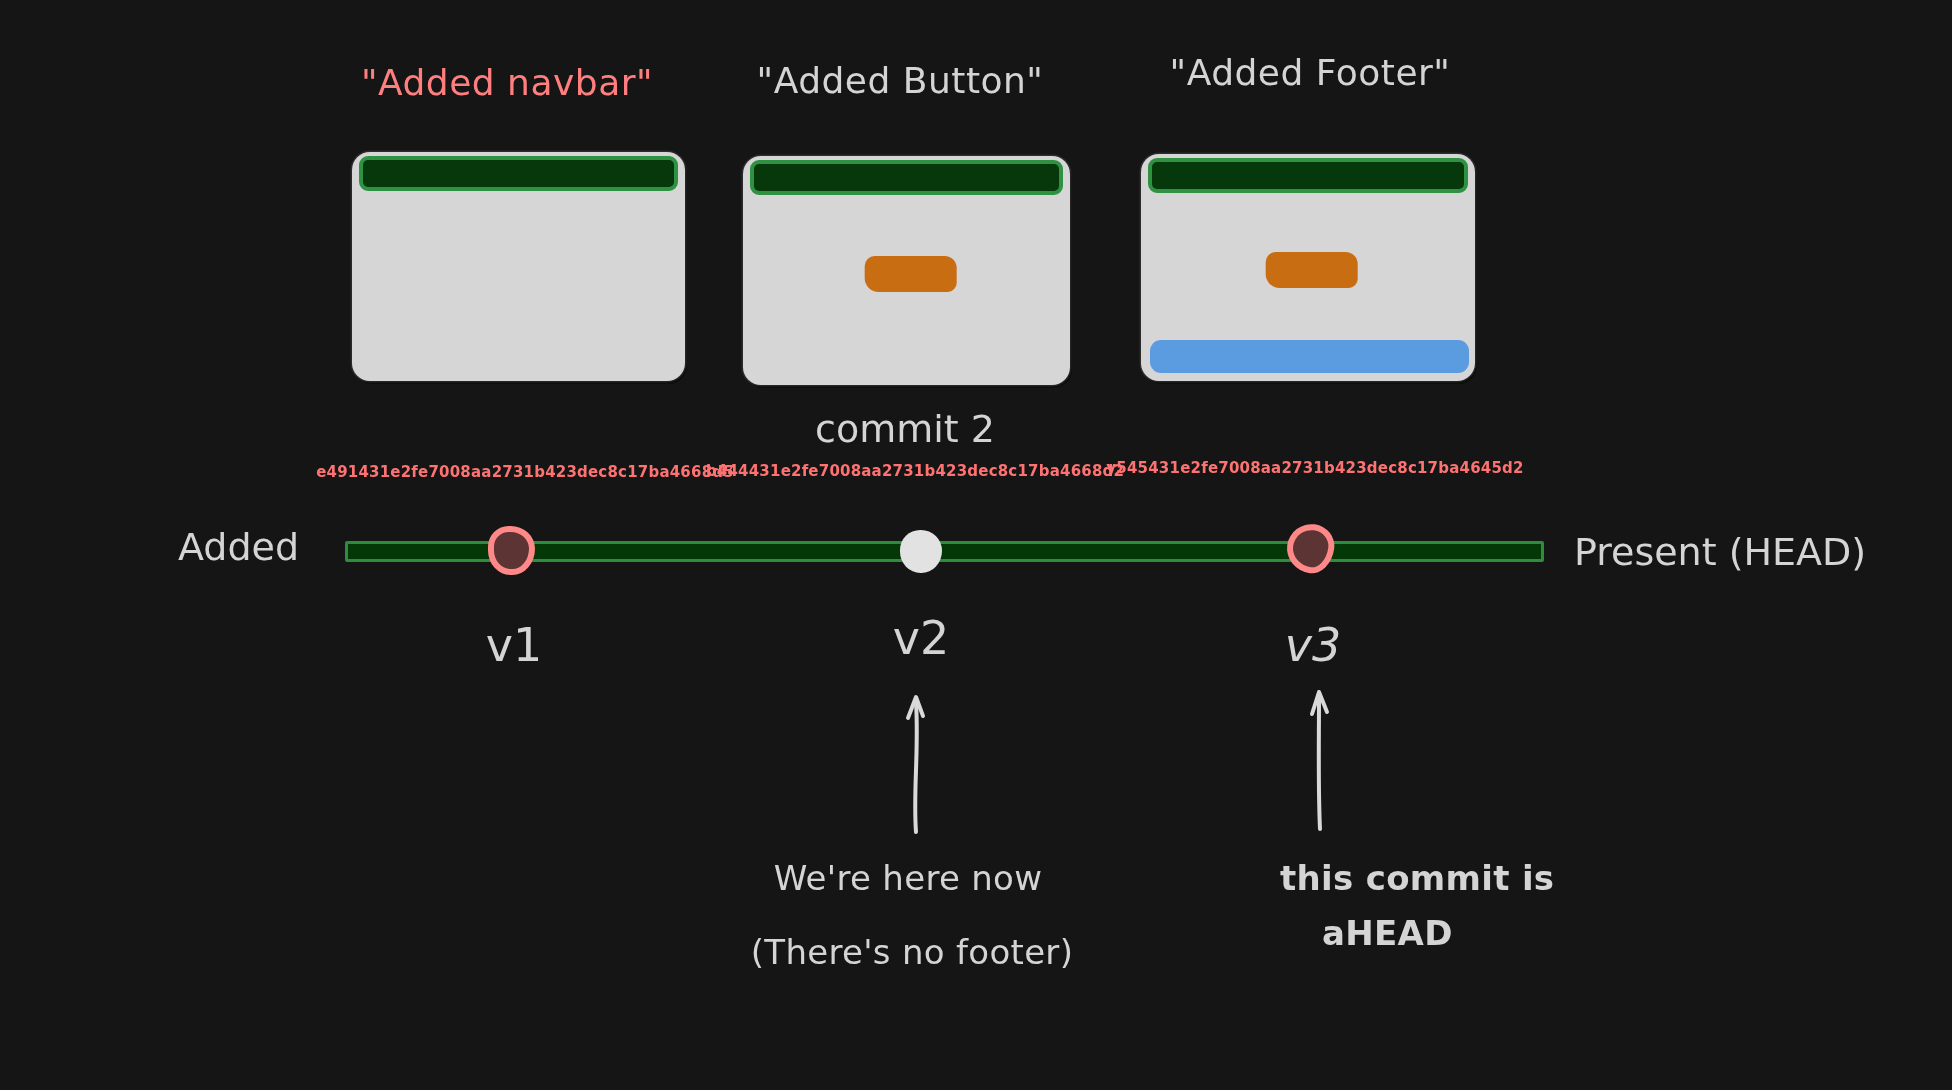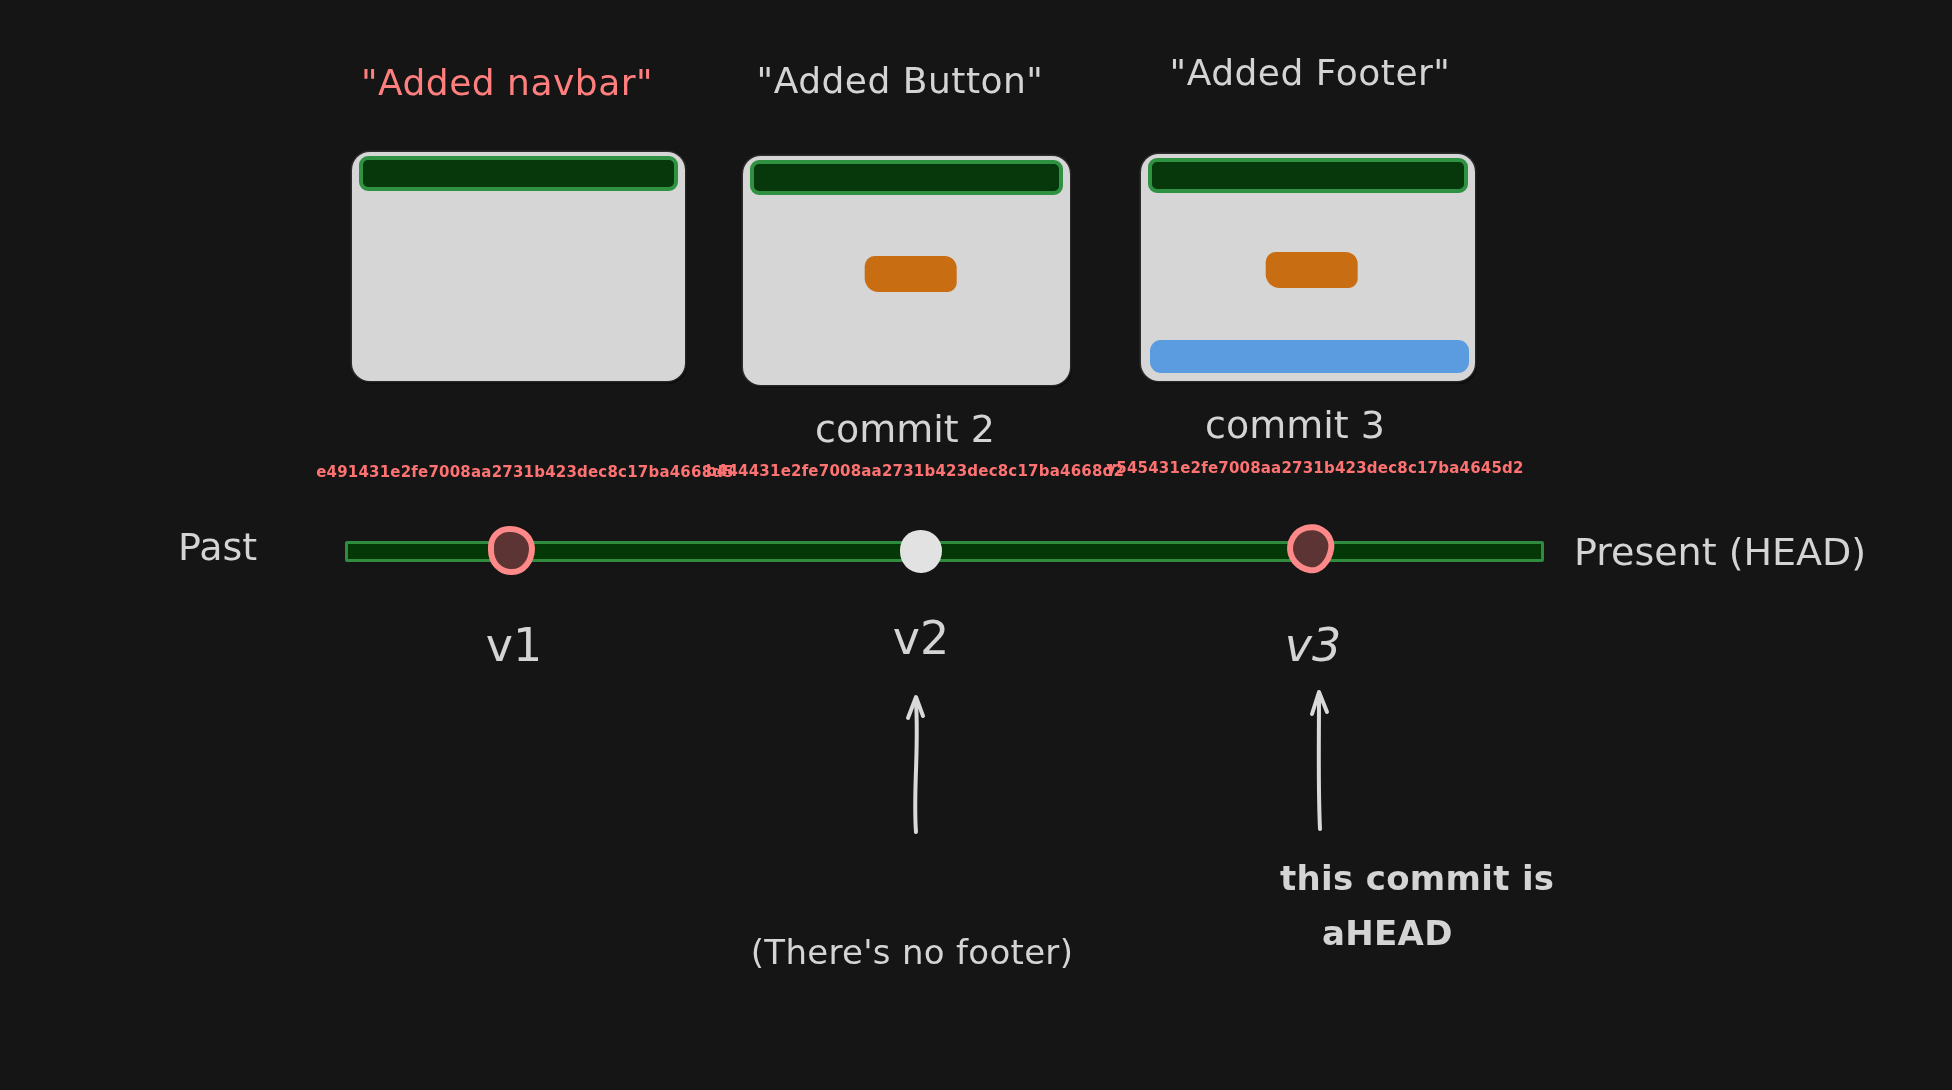--- a/index.html
+++ b/index.html
@@ -122,27 +122,26 @@
     <div class="btn-orange"></div>
   </div>
 
   <div class="abs browser" style="left:1141px; top:154px; width:334px; height:227px;">
     <div class="navbar-bar"></div>
     <div class="btn-orange" style="top:98px;"></div>
     <div class="footer-bar"></div>
   </div>
 
   <div class="abs commit-label txt center" style="left:750px; top:407px; width:310px;">commit 2</div>
-  <div class="abs commit-label txt center" style="left:1140px; top:403px; width:310px;">commit 3</div>
 
   <div class="abs hash center" style="left:310px; top:463px; width:430px;">e491431e2fe7008aa2731b423dec8c17ba4668d5</div>
   <div class="abs hash center" style="left:700px; top:462px; width:430px;">b444431e2fe7008aa2731b423dec8c17ba4668d2</div>
   <div class="abs hash center" style="left:1100px; top:459px; width:430px;">y545431e2fe7008aa2731b423dec8c17ba4645d2</div>
 
-  <div class="abs endpoint txt" style="left:178px; top:525px;">Past</div>
+  <div class="abs endpoint txt" style="left:178px; top:525px;">Added</div>
   <div class="abs timeline-bar"></div>
   <div class="abs endpoint txt" style="left:1574px; top:530px;">Present (HEAD)</div>
 
   <div class="dot red" style="left:488px; top:526px;"></div>
   <div class="dot white" style="left:900px; top:530px;"></div>
   <div class="dot red tilt" style="left:1287px; top:524px;"></div>
 
   <div class="abs vlabel txt center" style="left:464px; top:618px; width:100px;">v1</div>
   <div class="abs vlabel txt center" style="left:871px; top:611px; width:100px;">v2</div>
   <div class="abs vlabel txt center" style="left:1263px; top:618px; width:100px;font-style:italic;">v3</div>
@@ -153,20 +152,21 @@
       <path d="M8 30 L16 9 L23 28" stroke-width="4"></path>
     </svg>
   </div>
   <div class="abs arrow" style="left:1303px; top:683px;">
     <svg width="34" height="150" viewBox="0 0 34 150">
       <path d="M17 146 C15 104 16 60 16 14" stroke-width="4"></path>
       <path d="M9 31 L16 9 L24 29" stroke-width="4"></path>
     </svg>
   </div>
 
+  <div class="abs annotation txt center" style="left:708px; top:858px; width:400px;">We're here now</div>
   <div class="abs annotation txt center" style="left:712px; top:932px; width:400px;">(There's no footer)</div>
 
   <div class="abs annotation txt" style="left:1280px; top:858px; width:330px;font-weight:bold;">
     <div>this commit is</div>
     <div class="line2">aHEAD</div>
   </div>
 
 </div>
 
 </body></html>

